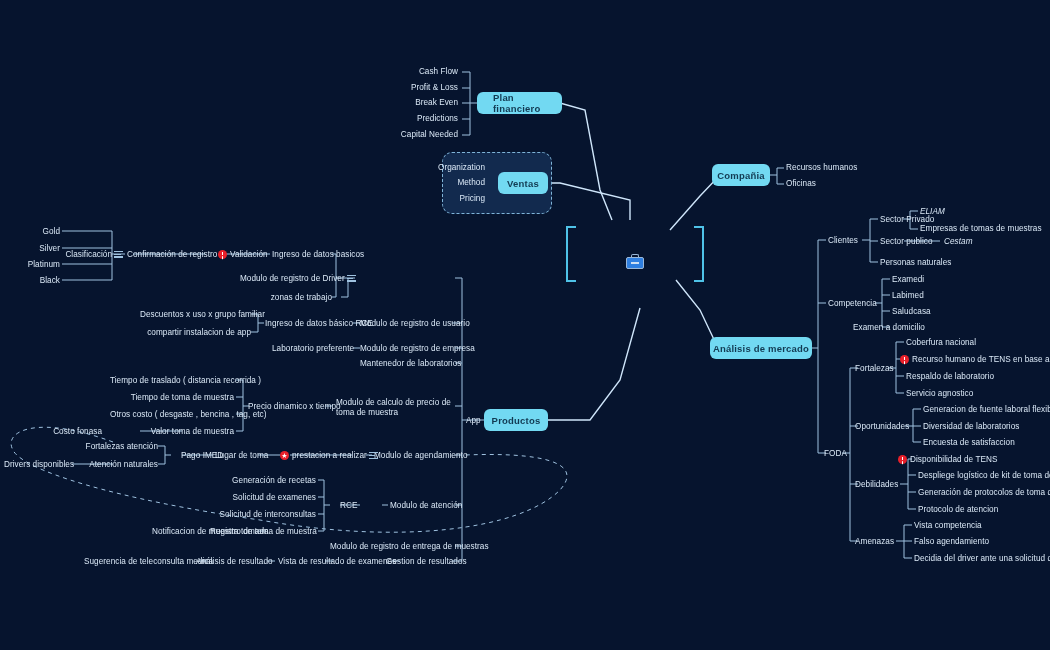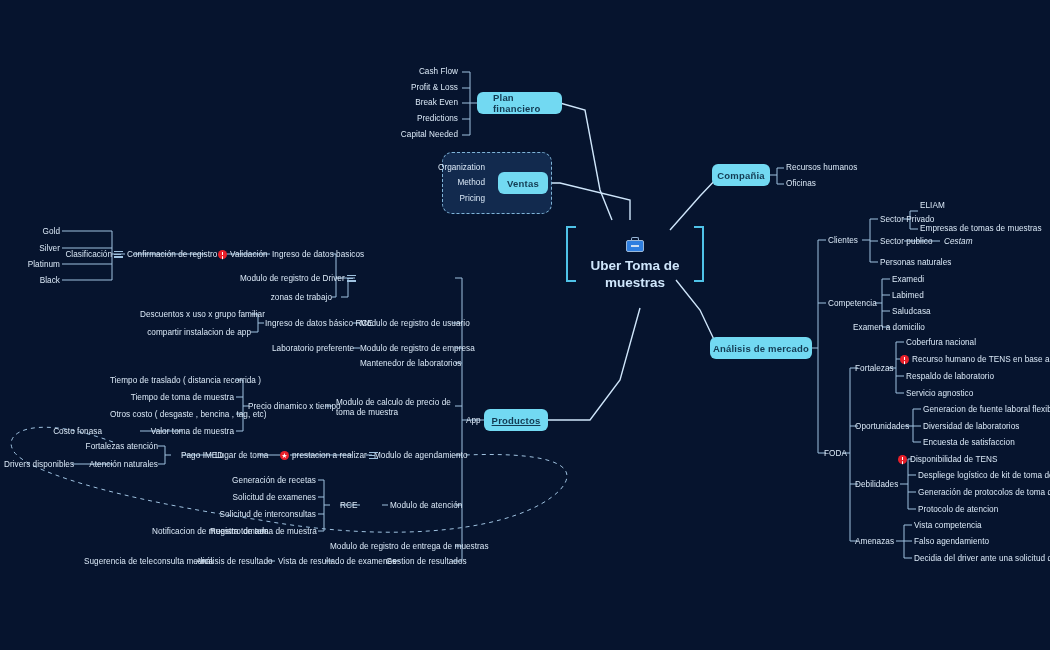--- a/index.html
+++ b/index.html
@@ -285,21 +285,20 @@
   </svg>
 
   <div class="bracket l"></div>
   <div class="bracket r"></div>
   <div id="central">
     <div class="briefcase">
       <div class="handle"></div>
         <div class="body"></div>
         <div class="clasp"></div>
     </div>
-    <div class="ctitle">Uber Toma de muestras</div>
   </div>
 
   <div class="pill" style="left:477px; top:92px; width:85px; height:22px; font-size:9.5px;padding-left:16px;">
     <span>Plan financiero</span>
   </div>
   <div class="lbl r" style="left:378px; top:67px; width:80px;">Cash Flow</div>
   <div class="lbl r" style="left:378px; top:83px; width:80px;">Profit &amp; Loss</div>
   <div class="lbl r" style="left:378px; top:98px; width:80px;">Break Even</div>
   <div class="lbl r" style="left:378px; top:114px; width:80px;">Predictions</div>
   <div class="lbl r" style="left:378px; top:130px; width:80px;">Capital Needed</div>
@@ -317,21 +316,21 @@
   </div>
   <div class="lbl" style="left:786px; top:163px;">Recursos humanos</div>
   <div class="lbl" style="left:786px; top:179px;">Oficinas</div>
 
   <div class="pill" style="left:710px; top:337px; width:102px; height:22px; font-size:9.5px;">
     <span>Análisis de mercado</span>
   </div>
 
   <div class="lbl" style="left:828px; top:236px;">Clientes</div>
   <div class="lbl" style="left:880px; top:215px;">Sector Privado</div>
-  <div class="lbl" style="left:920px; top:201px;">ELIAM</div>
+  <div class="lbl" style="left:920px; top:207px;font-style:italic;">ELIAM</div>
   <div class="lbl" style="left:920px; top:224px;">Empresas de tomas de muestras</div>
   <div class="lbl" style="left:880px; top:237px;">Sector publico</div>
   <div class="lbl" style="left:944px; top:237px;font-style:italic;">Cestam</div>
   <div class="lbl" style="left:880px; top:258px;">Personas naturales</div>
 
   <div class="lbl" style="left:828px; top:299px;">Competencia</div>
   <div class="lbl" style="left:892px; top:275px;">Examedi</div>
   <div class="lbl" style="left:892px; top:291px;">Labimed</div>
   <div class="lbl" style="left:892px; top:307px;">Saludcasa</div>
   <div class="lbl" style="left:853px; top:323px;">Examen a domicilio</div>
@@ -357,21 +356,21 @@
   </div>
   <div class="lbl" style="left:918px; top:471px;">Despliege logístico de kit de toma de muestras</div>
   <div class="lbl" style="left:918px; top:488px;">Generación de protocolos de toma de muestras</div>
   <div class="lbl" style="left:918px; top:505px;">Protocolo de atencion</div>
 
   <div class="lbl" style="left:855px; top:537px;">Amenazas</div>
   <div class="lbl" style="left:914px; top:521px;">Vista competencia</div>
   <div class="lbl" style="left:914px; top:537px;">Falso agendamiento</div>
   <div class="lbl" style="left:914px; top:554px;">Decidia del driver ante una solicitud de examen</div>
 
-  <div class="pill" style="left:484px; top:409px; width:64px; height:22px; font-size:9.5px;text-decoration:underline;">
+  <div class="pill" style="left:484px; top:409px; width:64px; height:22px; font-size:9.5px;">
     <span>Productos</span>
   </div>
   <div class="lbl" style="left:466px; top:416px;">App</div>
 
   <div class="lbl r" style="left:240px; top:274px; width:115px;">
     <span>Modulo de registro de Driver</span><span class="icon-note"><i></i><i></i><i></i></span>
   </div>
   <div class="lbl r" style="left:262px; top:293px; width:70px;">zonas de trabajo</div>
   <div class="lbl" style="left:272px; top:250px;">Ingreso de datos basicos</div>
   <div class="lbl" style="left:218px; top:250px;">

